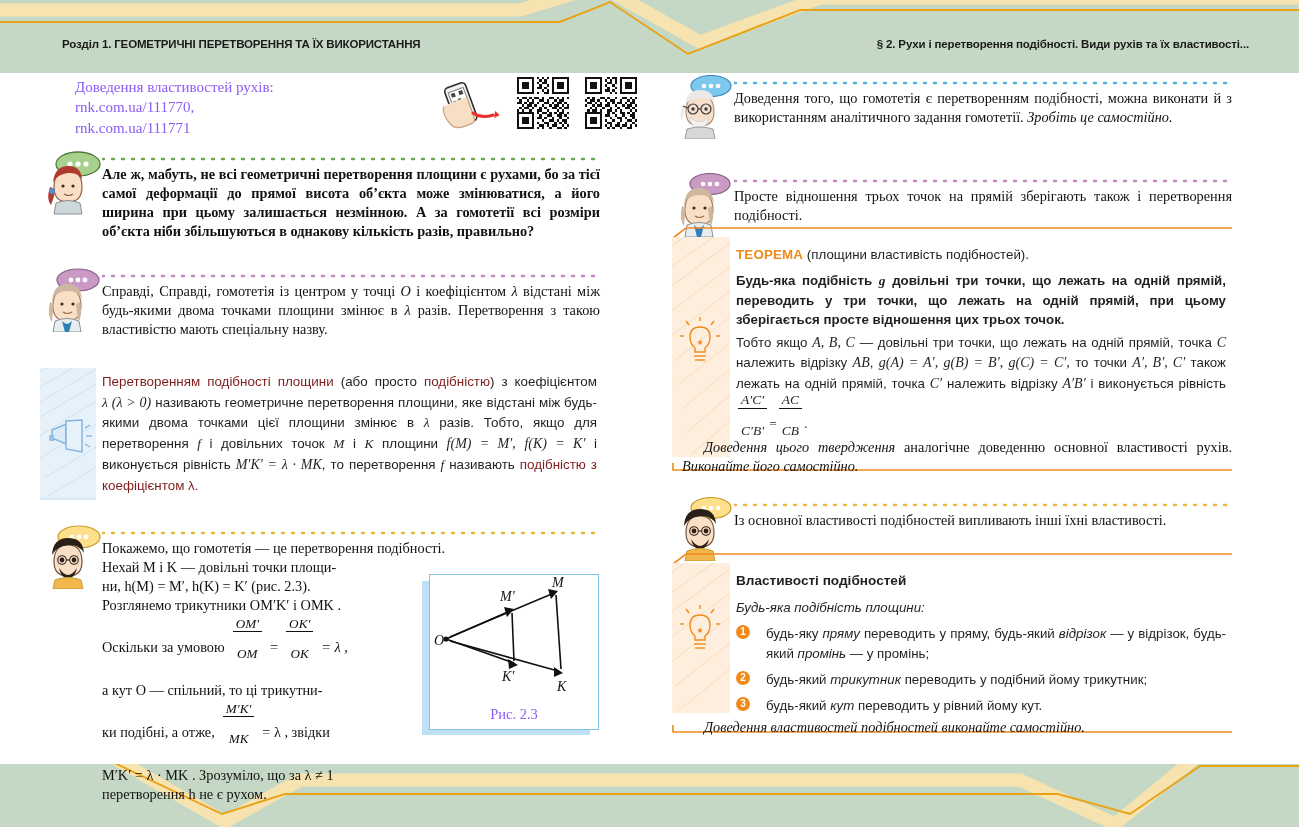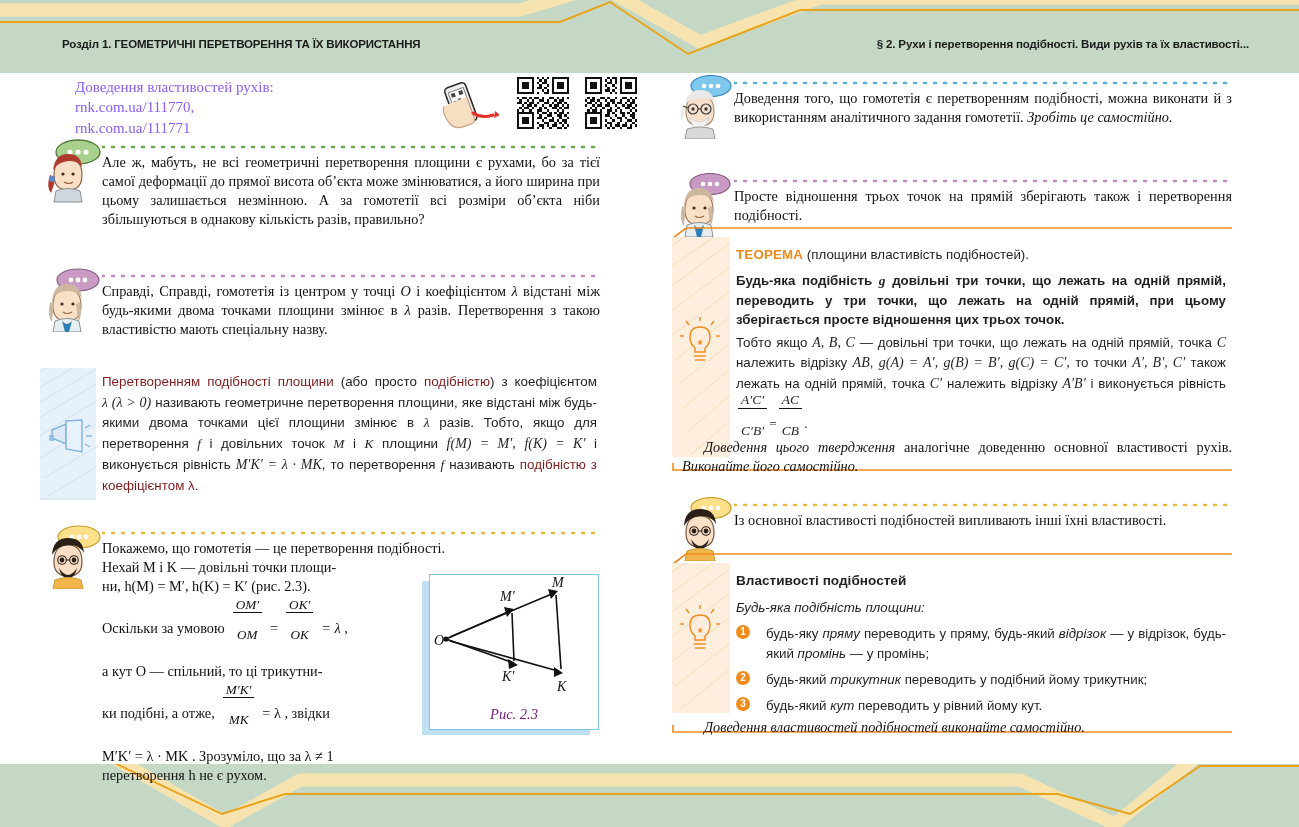--- a/index.html
+++ b/index.html
@@ -155,21 +155,21 @@
     width: 170px; height: 156px;
     background: #ffffff;
     border: 1.3px solid #7fc4e8;
   }
   .figshadow {
     position: absolute;
     background: #bfe0f2;
   }
   .figcap {
     position: absolute; left: 0; right: 0; bottom: 6px;
-    text-align: center; font-size: 14.5px; color: #701a75; font-style: italic;
+    text-align: center; font-size: 14.5px; color: #8b5cf6;
   }
 
   
   .frac {
     display: inline-block; vertical-align: middle;
     text-align: center; font-style: italic;
     line-height: 1.08; font-size: 13.2px;
     margin: 0 2px;
     position: relative; top: -1px;
   }
@@ -440,21 +440,21 @@
               <rect x="20" y="19" width="1" height="1"></rect>
             <rect x="9" y="20" width="1" height="1"></rect>
               <rect x="11" y="20" width="1" height="1"></rect>
               <rect x="14" y="20" width="1" height="1"></rect>
             <rect x="17" y="20" width="2" height="1"></rect>
           </g>
         </svg>
       </div>
     </div>
 
-    <div class="speech" style="top:76px;">
+    <div class="speech" style="top:88px;font-weight:bold;">
       <div class="avatar">
         <svg width="62" height="64" viewBox="0 0 62 64">
           <ellipse cx="36" cy="13" rx="22" ry="12" fill="#a9d18e" stroke="#4f7a3a" stroke-width="1.3"></ellipse>
           <path d="M22 20 l-7 9 12 -4 z" fill="#a9d18e" stroke="#4f7a3a" stroke-width="1.3"></path>
           <g fill="#fff">
               <circle cx="28" cy="13" r="2.6"></circle>
               <circle cx="36" cy="13" r="2.6"></circle>
               <circle cx="44" cy="13" r="2.6"></circle>
             </g>
           <path d="M12 36 q0 -16 14 -16 q14 0 14 16 q0 15 -14 15 q-14 0 -14 -15z" fill="#f9dfc6" stroke="#8a5a3b" stroke-width="1.1"></path>
@@ -569,20 +569,21 @@
       <div class="dots">
         <svg width="498" height="4">
             <line x1="0" y1="2" x2="498" y2="2" stroke="#e8b93a" stroke-width="2.4" stroke-dasharray="2,8" stroke-linecap="round"></line>
           </svg>
       </div>
       <div class="stxt body-txt" style="width:498px;text-align:left;">
         <div>Покажемо, що гомотетія — це перетворення подібності.</div>
         <div style="width:335px;">
           <div>Нехай M і K — довільні точки площи-</div>
           <div class="mi" style="font-style:normal;">ни, h(M) = M′, h(K) = K′ (рис. 2.3).</div>
+          <div>Розглянемо трикутники OM′K′ і OMK .</div>
           <div style="display:flex;align-items:center;gap:6px;margin-top:3px;">
             <span>Оскільки за умовою</span>
             <span class="frac">
               <span class="n">OM′</span>
               <span class="d">OM</span>
             </span>
             <span>=</span>
             <span class="frac">
               <span class="n">OK′</span>
               <span class="d">OK</span>

